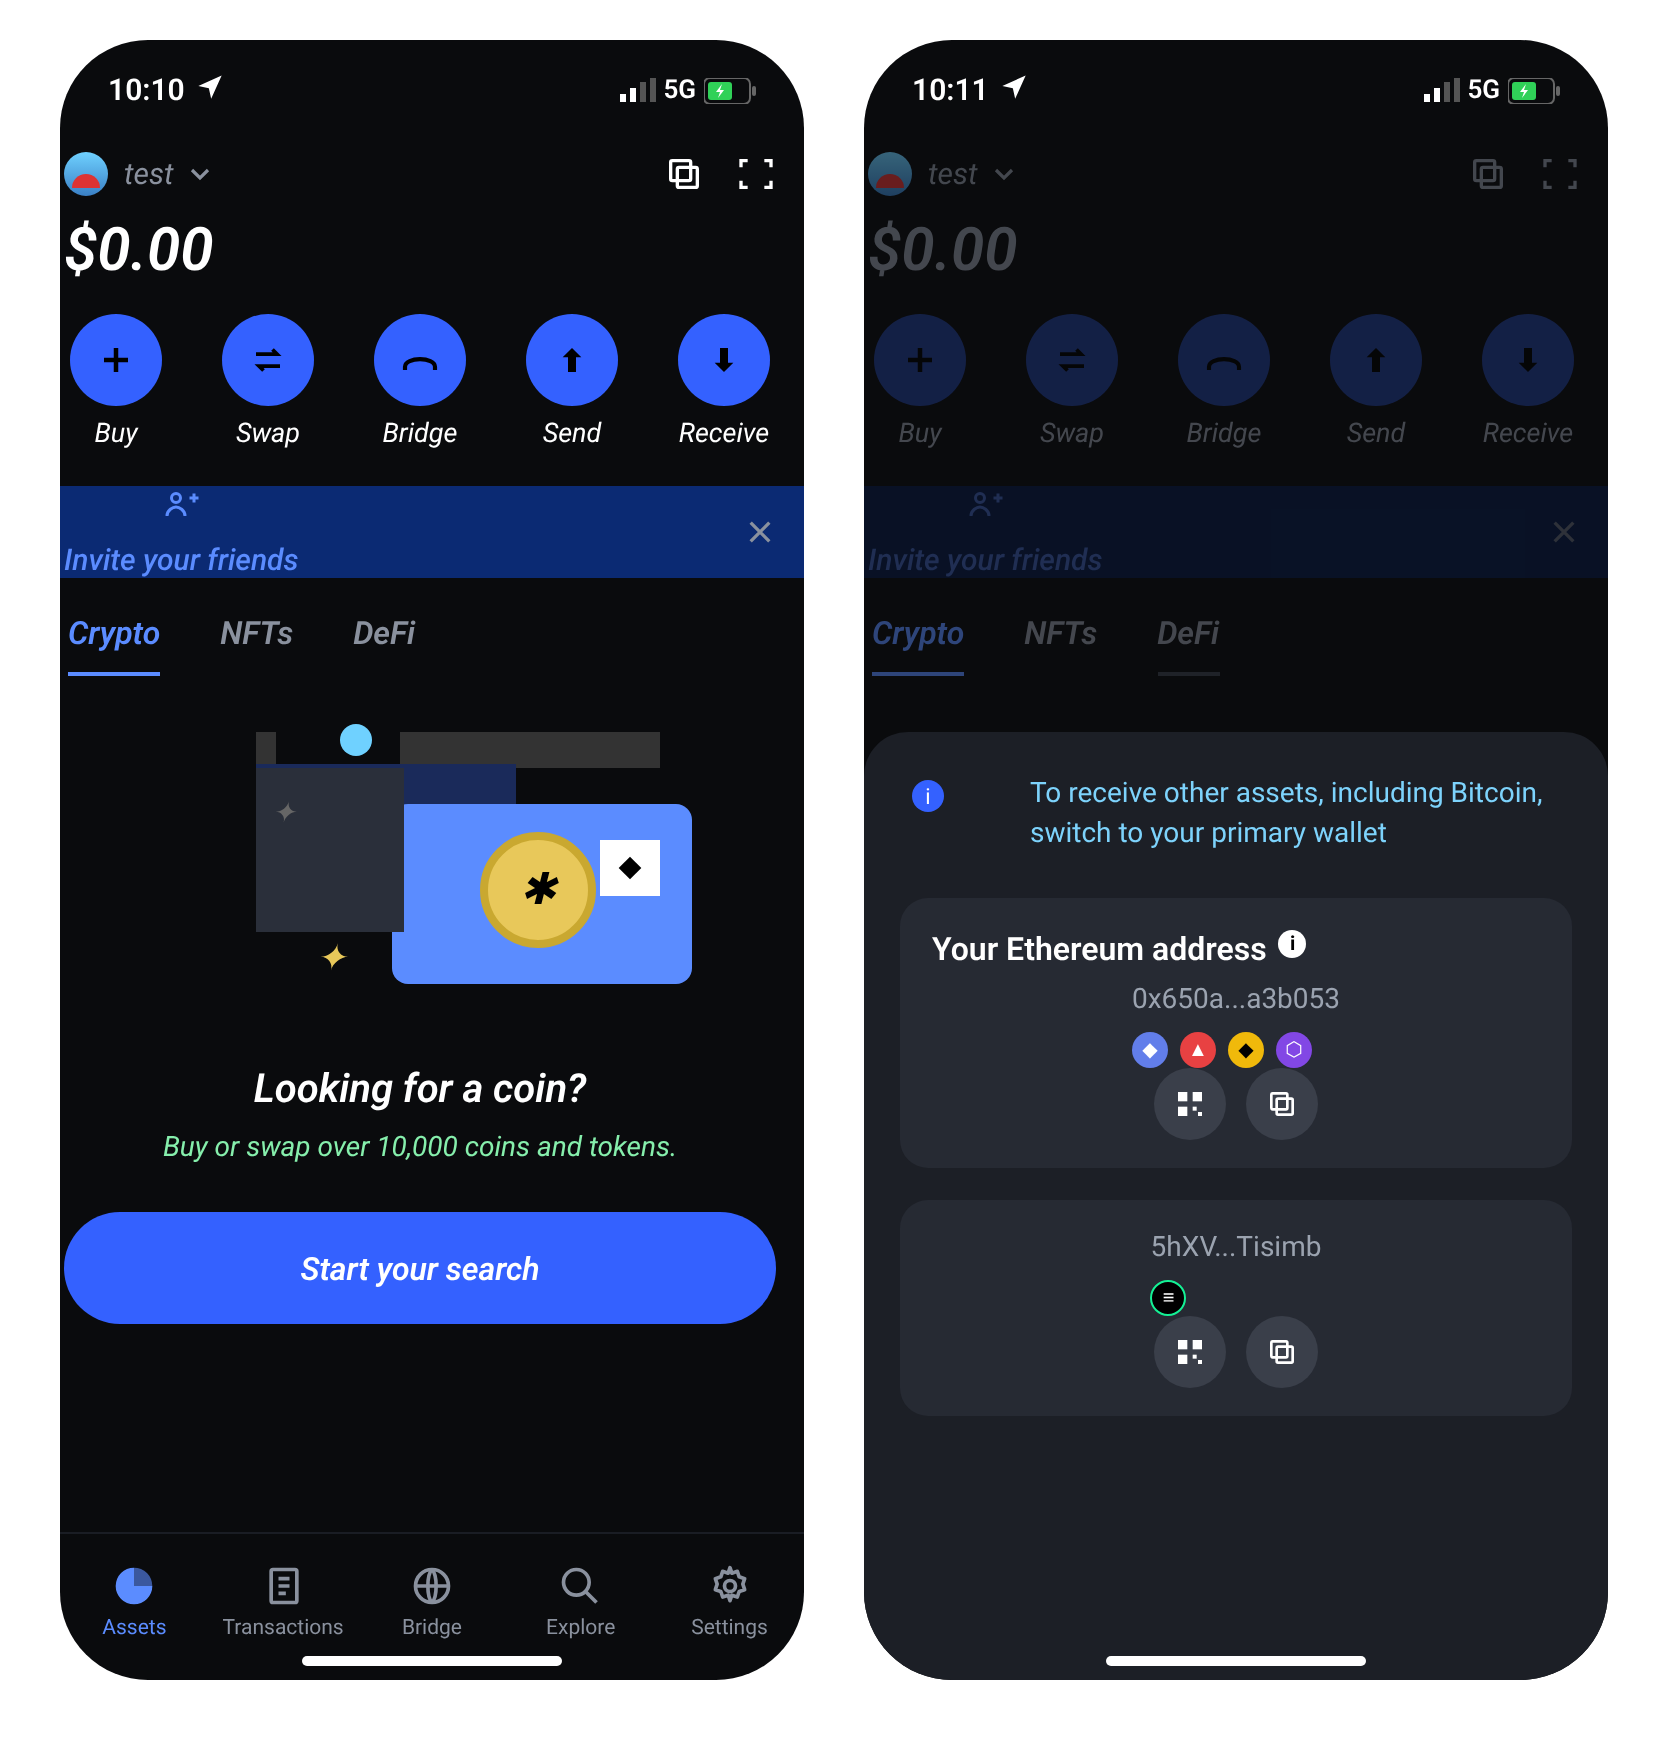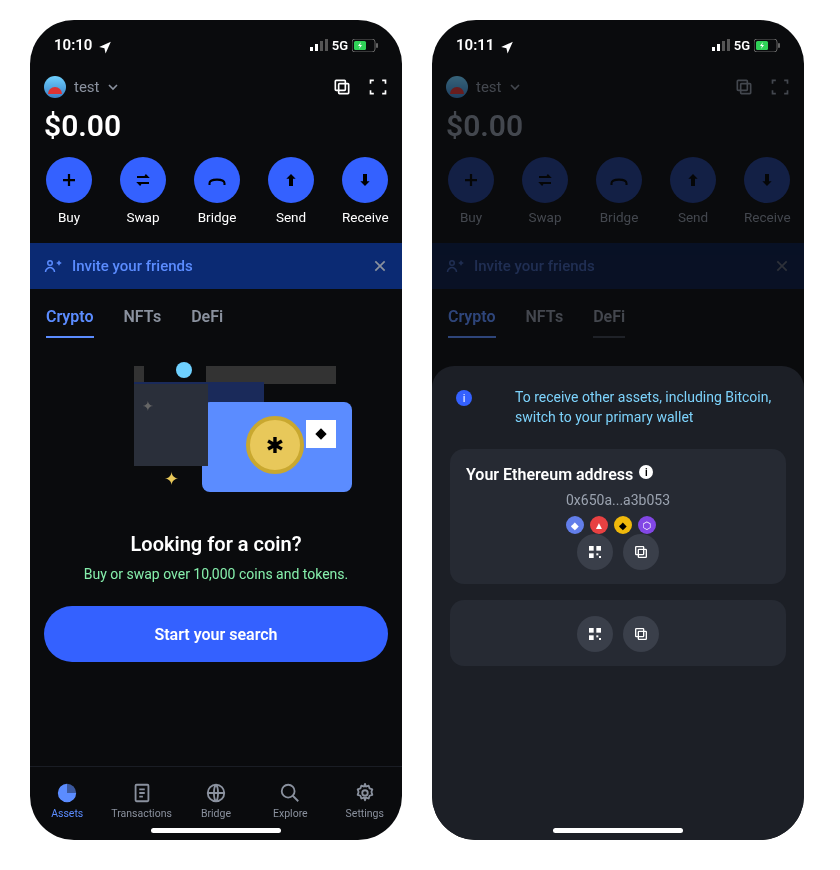--- a/index.html
+++ b/index.html
@@ -1,38 +1,38 @@
 <!DOCTYPE html>
 <html><head>
 <meta charset="utf-8">
 <style>
   * { box-sizing: border-box; margin: 0; padding: 0; font-family: -apple-system, BlinkMacSystemFont, "Segoe UI", Roboto, sans-serif; }
   body { background: #fff; width: 840px; height: 870px; display: flex; gap: 30px; padding: 20px 30px; }
   .phone { width: 372px; height: 820px; background: #0a0b0d; border-radius: 44px; overflow: hidden; position: relative; color: #fff; display: flex; flex-direction: column; }
   .phone.dimmed .main-area { opacity: 0.45; }
   .status-bar { height: 50px; display: flex; align-items: center; justify-content: space-between; padding: 0 24px; font-size: 15px; font-weight: 600; }
-  .status-left { display: flex; align-items: flex-end; gap: 6px; }
+  .status-left { display: flex; align-items: flex-start; gap: 6px; }
   .status-right { display: flex; align-items: center; gap: 4px; }
-  .main-area { padding: 6px 14px 0 14px; }
+  .main-area { padding: 6px 14px 0 2px; font-style: italic; }
   .account-row { display: flex; align-items: center; justify-content: space-between; margin-bottom: 10px; }
   .account-left { display: flex; align-items: center; gap: 8px; }
   .avatar { width: 22px; height: 22px; border-radius: 50%; background: linear-gradient(#6fd1ff,#3a80c6); position: relative; }
   .avatar::after { content:''; position:absolute; left:4px; top:11px; width:14px; height:7px; background:#d33; border-radius:50% 50% 0 0 / 100% 100% 0 0; }
   .account-name { color: #8a919e; font-size: 15px; }
   .chev-down { width:10px; height:10px; }
   .icon-row { display: flex; gap: 16px; align-items: center; }
   .balance { font-size: 30px; font-weight: 600; margin: 6px 0 14px 0; }
   .action-row { display: flex; justify-content: space-between; padding: 0 2px; gap: 28px; }
   .action { display:flex; flex-direction:column; align-items:center; gap:6px; width: 62px; }
   .action-circle { width: 46px; height: 46px; background:#3461ff; border-radius:50%; display:flex; align-items:center; justify-content:center; }
   .phone.dimmed .action-circle { background:#203a8a; }
   .action-label { font-size: 13.5px; color:#fff; }
   .invite-bar { margin-top: 18px; height: 46px; background:#0b2a73; display:flex; align-items:center; justify-content:space-between; padding:0 14px; border-radius:0; margin-left:-14px; margin-right:-14px; }
   .phone.dimmed .invite-bar { background:#081a44; }
-  .invite-left { display:flex; align-items:center; gap:10px; color:#5b8cff; font-size:15px; font-weight:500; }
+  .invite-left { display:flex; align-items:center; gap:10px; color:#5b8cff; font-size:15px; font-weight:500;flex-direction:column; }
   .tabs { display:flex; gap:30px; margin-top:18px; padding:0 2px; }
   .tab { font-size:16px; font-weight:600; padding-bottom:10px; color:#8a919e; border-bottom:2px solid transparent;}
   .tab.active { color:#5b8cff; border-bottom-color:#5b8cff; }
   .empty-state { margin-top: 22px; display:flex; flex-direction:column; align-items:center; }
   .wallet-illus { width:220px; height:140px; position:relative; margin-top:6px; }
   .illus-back1 { position:absolute; left:28px; top:0; width:10px; height:40px; background:#333; }
   .illus-back2 { position:absolute; left:100px; top:0; width:130px; height:18px; background:#333; }
   .illus-dot-blue { position:absolute; left:70px; top:-4px; width:16px; height:16px; border-radius:50%; background:#6fd1ff; }
   .illus-navy { position:absolute; left:28px; top:16px; width:130px; height:54px; background:#1a2a5a; }
   .illus-main { position:absolute; left:96px; top:36px; width:150px; height:90px; background:#5b8cff; border-radius:8px; }
@@ -412,20 +412,26 @@
                 <rect x="8" y="8" width="12" height="12" rx="1"></rect>
                 <rect x="4" y="4" width="12" height="12" rx="1"></rect>
               </svg>
             </span>
         </div>
       </div>
     </div>
 
     <div class="addr-card">
       <div class="addr-body">
+        <div class="addr-left">
+          <span class="addr-value">5hXV...Tisimb</span>
+          <div class="chain-row">
+            <span class="chain-badge" style="background:#000;border:1px solid #14f195">≡</span>
+          </div>
+        </div>
         <div class="addr-actions">
           <span class="round-btn">
               <svg width="16" height="16" viewBox="0 0 24 24" fill="#fff">
                 <rect x="3" y="3" width="7" height="7"></rect>
                 <rect x="14" y="3" width="7" height="7"></rect>
                 <rect x="3" y="14" width="7" height="7"></rect>
                 <rect x="14" y="14" width="3" height="3"></rect>
                 <rect x="18" y="18" width="3" height="3"></rect>
               </svg>
             </span>

